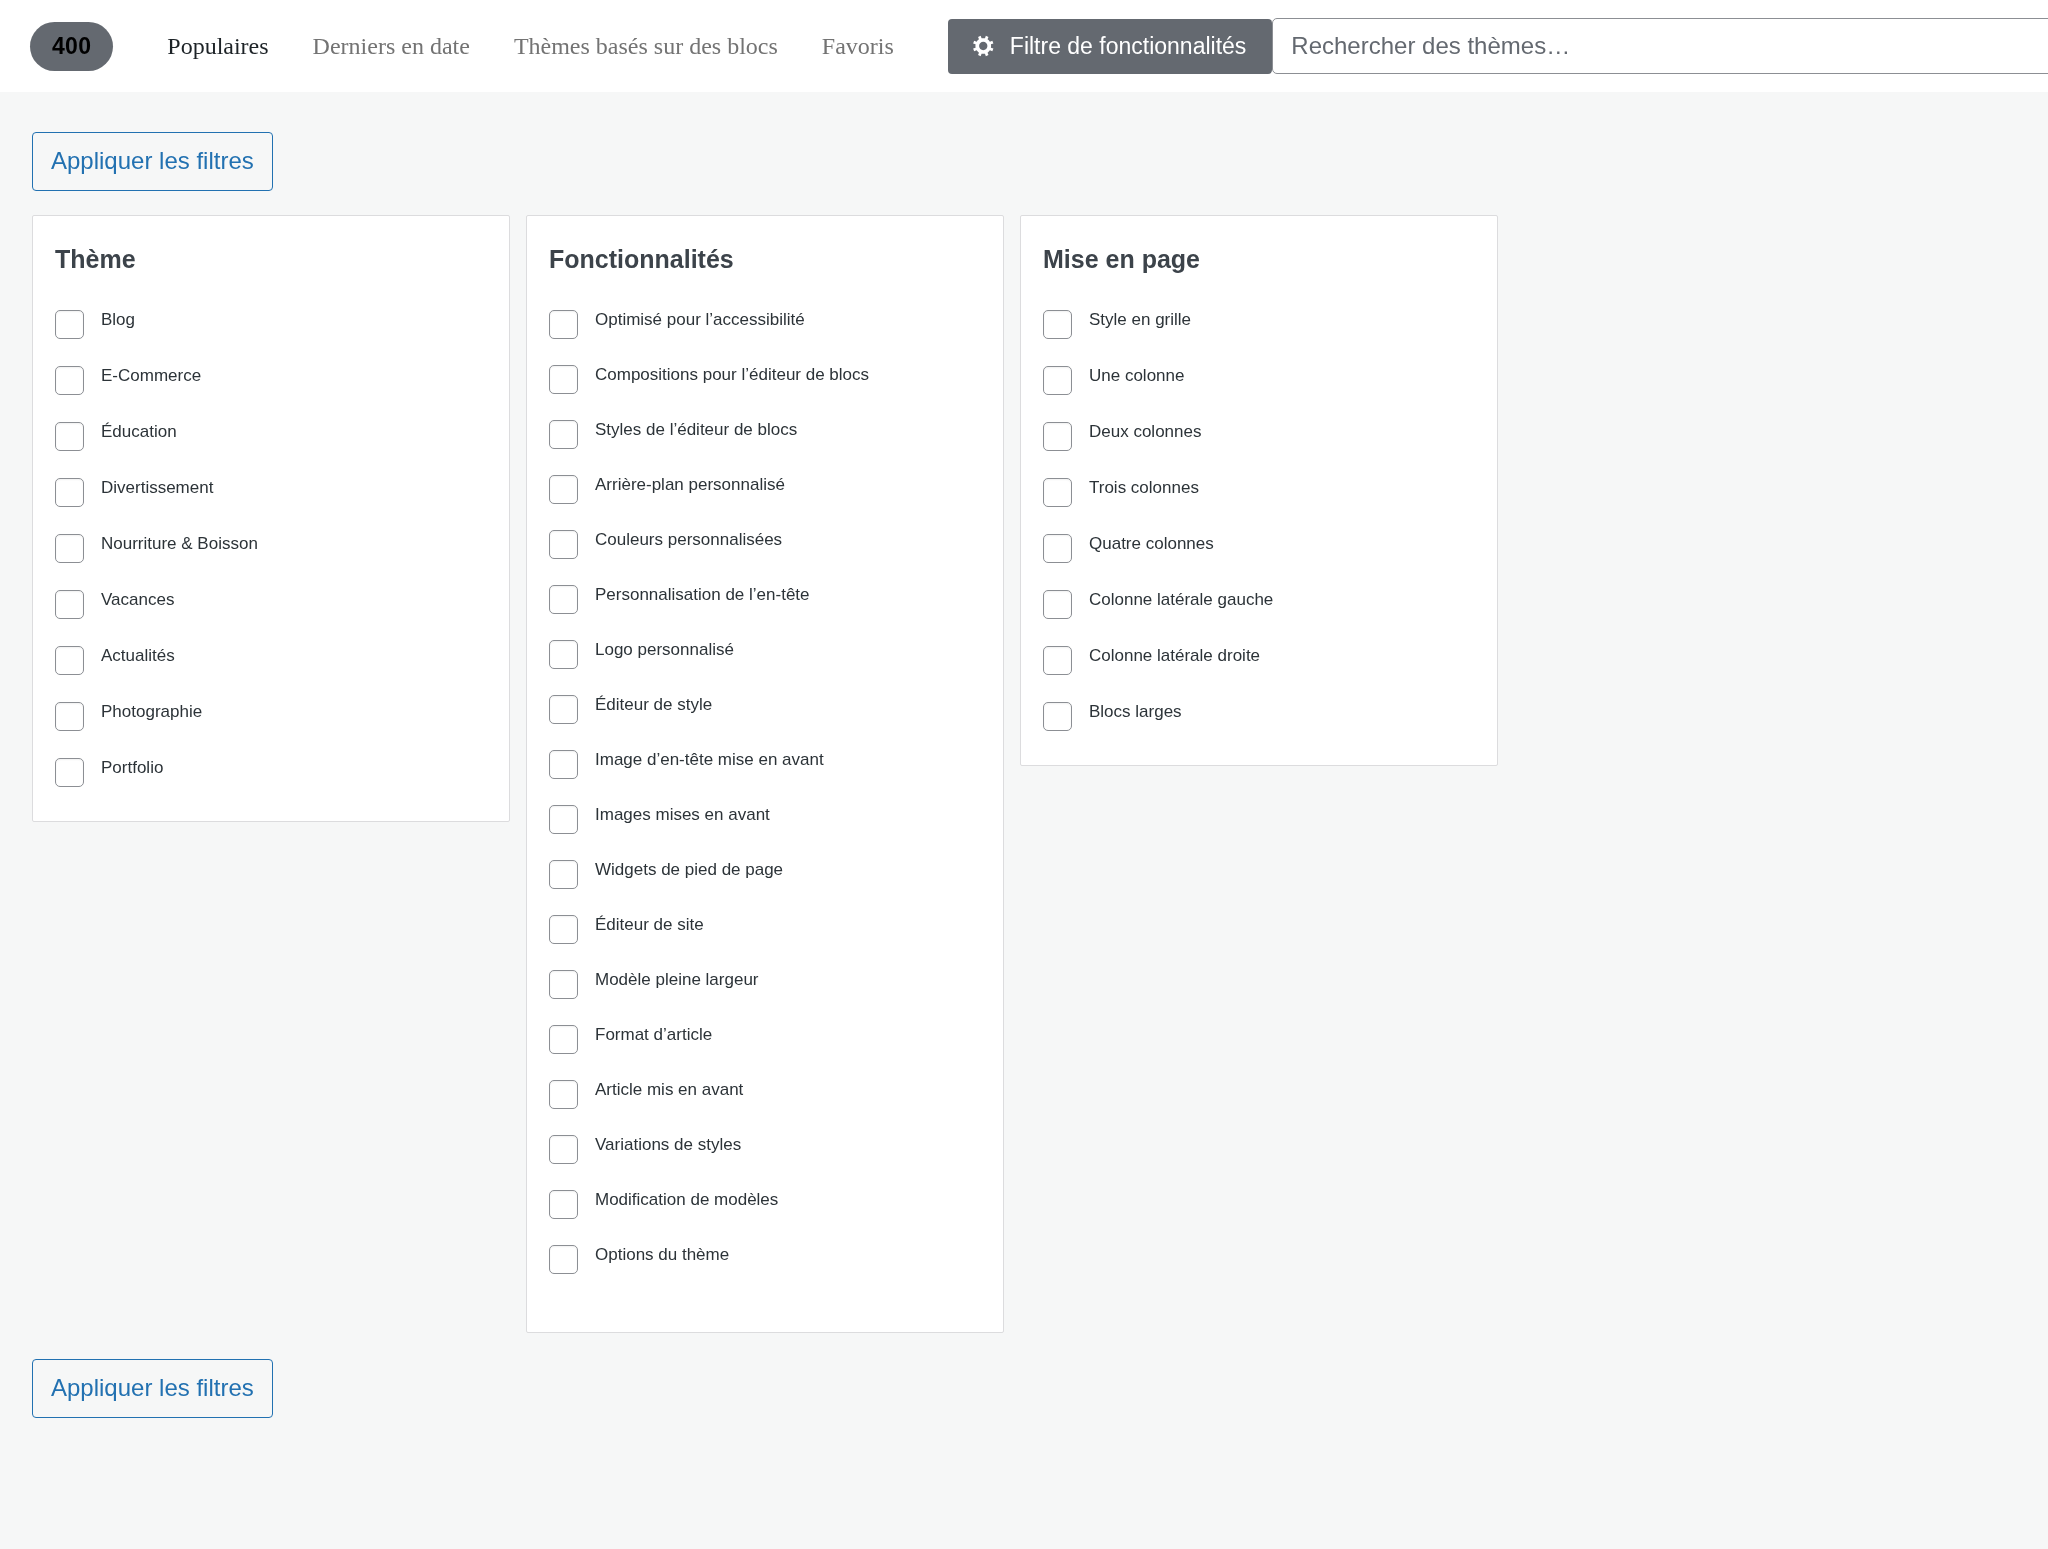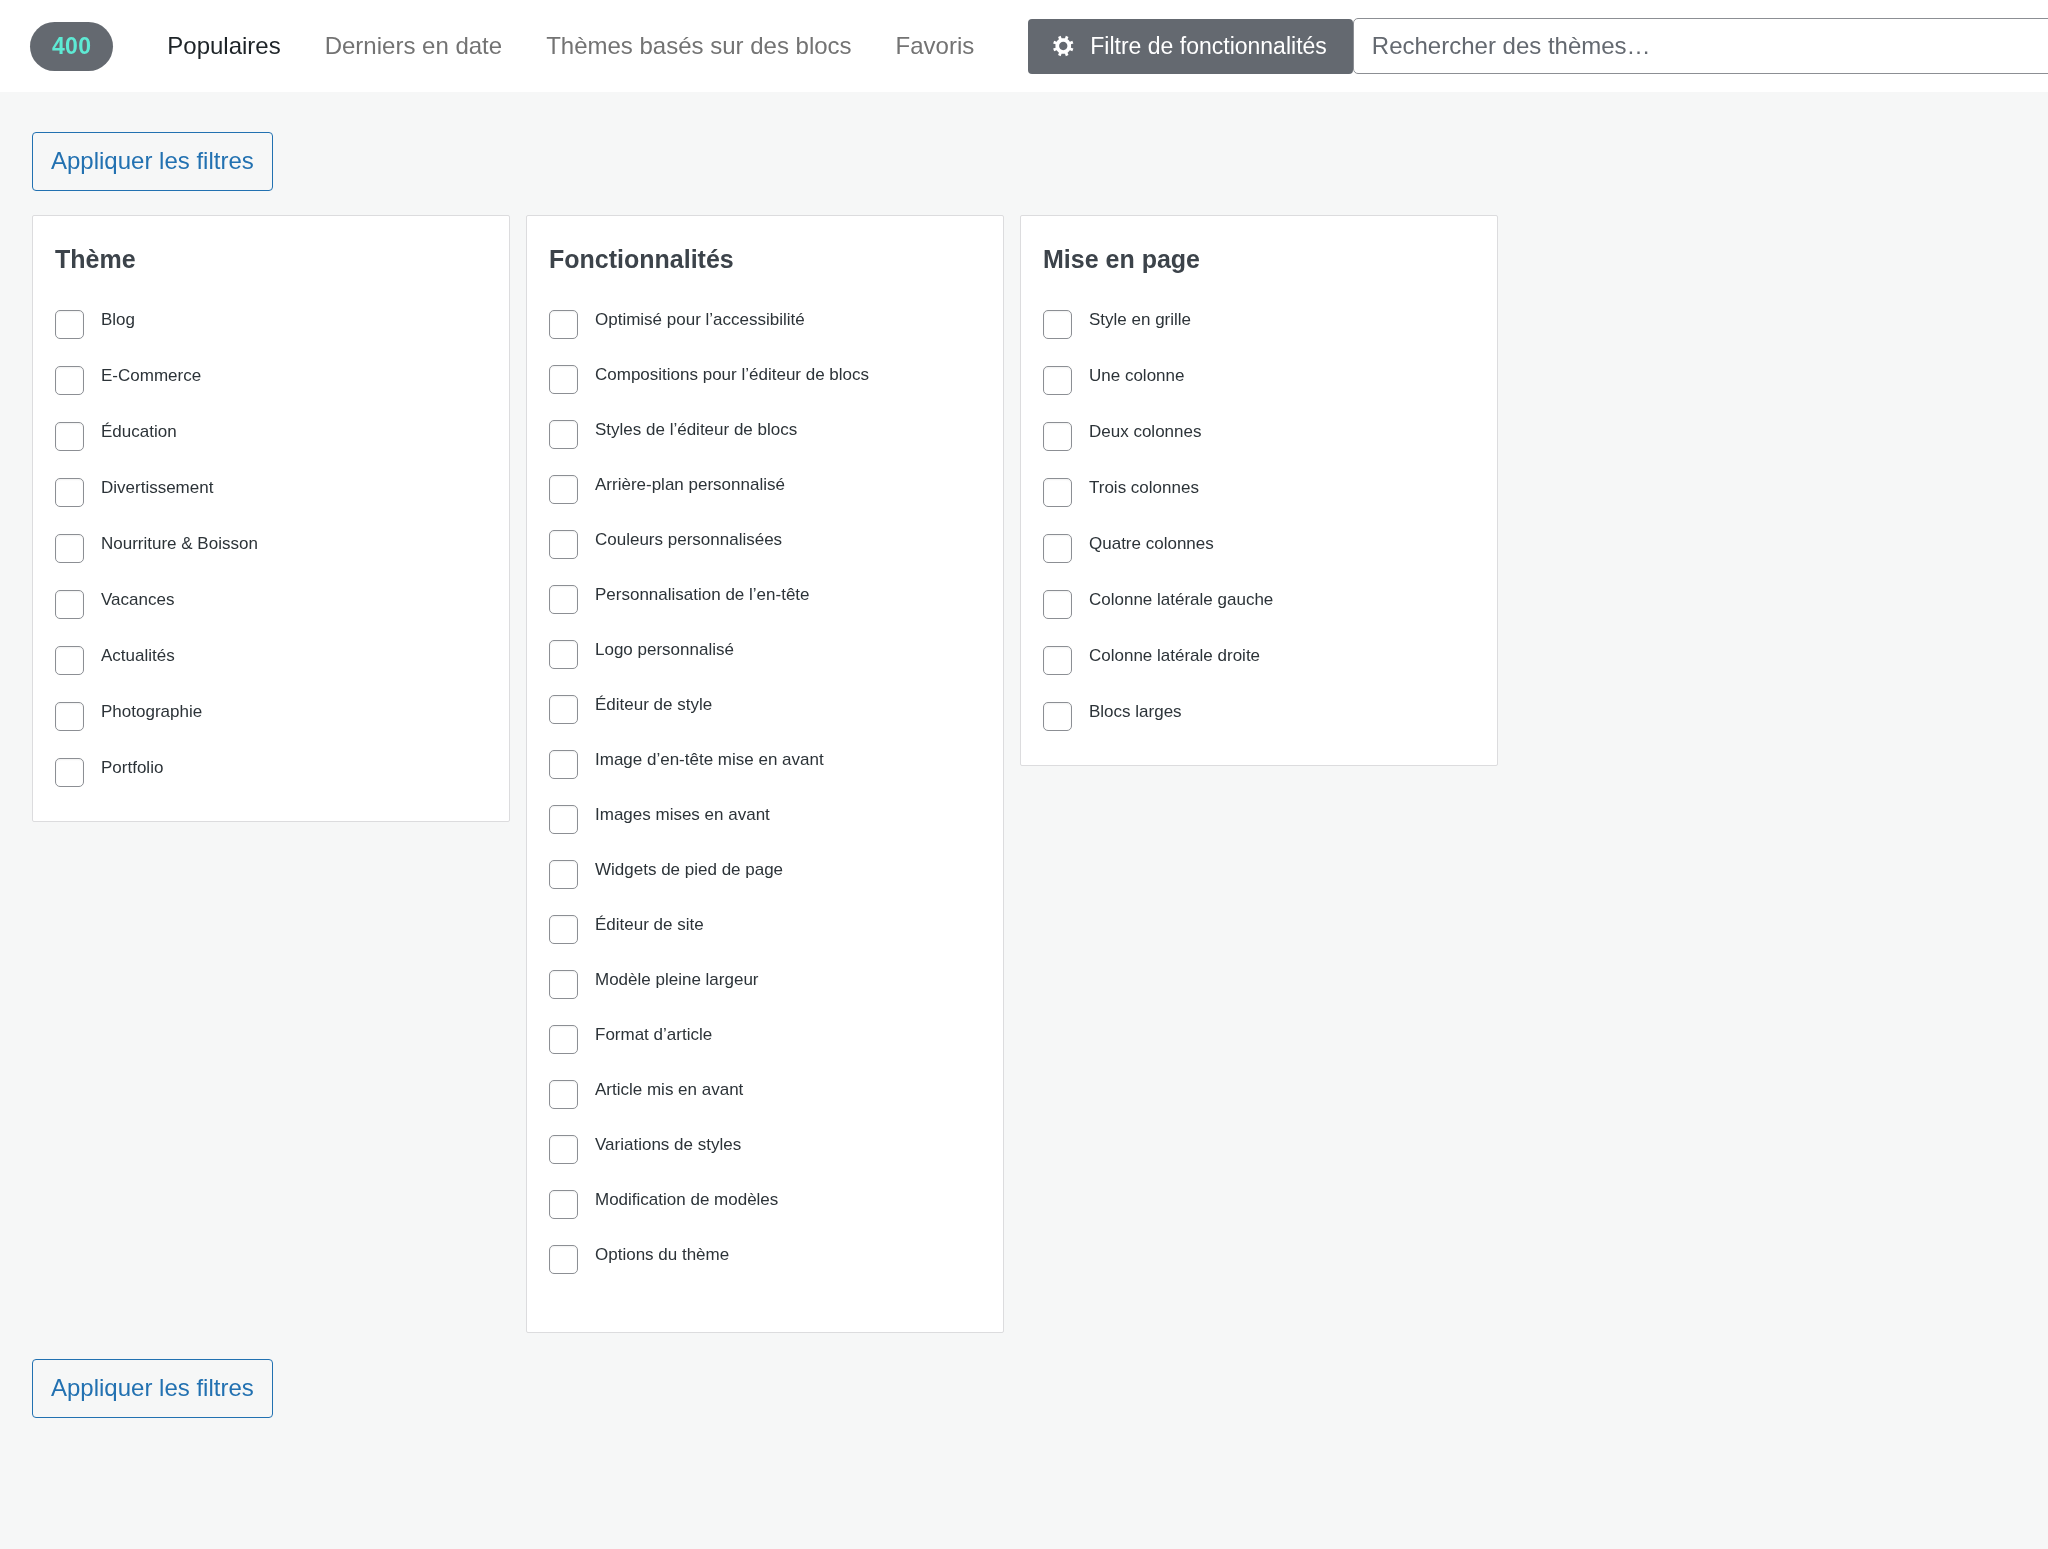--- a/index.html
+++ b/index.html
@@ -16,34 +16,35 @@
   .theme-navbar {
     background: #ffffff;
     height: 92px;
     display: flex;
     align-items: center;
     padding: 0 24px 0 30px;
     position: relative;
   }
   .count-badge {
     background: #646970;
-    color: #5eead4;
+    color: #000000;
     border-radius: 999px;
     font-size: 23px;
     font-weight: bold;
     line-height: 1;
     padding: 13px 22px;
     letter-spacing: 0.3px;
     flex: 0 0 auto;
   }
   .nav-tabs {
     display: flex;
     align-items: flex-start;
     margin-left: 32px;
     flex: 0 0 auto;
+    font-family: Liberation Serif, serif;
   }
   .nav-tab {
     font-size: 24px;
     color: #737373;
     padding: 10px 22px;
     text-decoration: none;
     white-space: nowrap;
     cursor: pointer;
   }
   .nav-tab.current {

